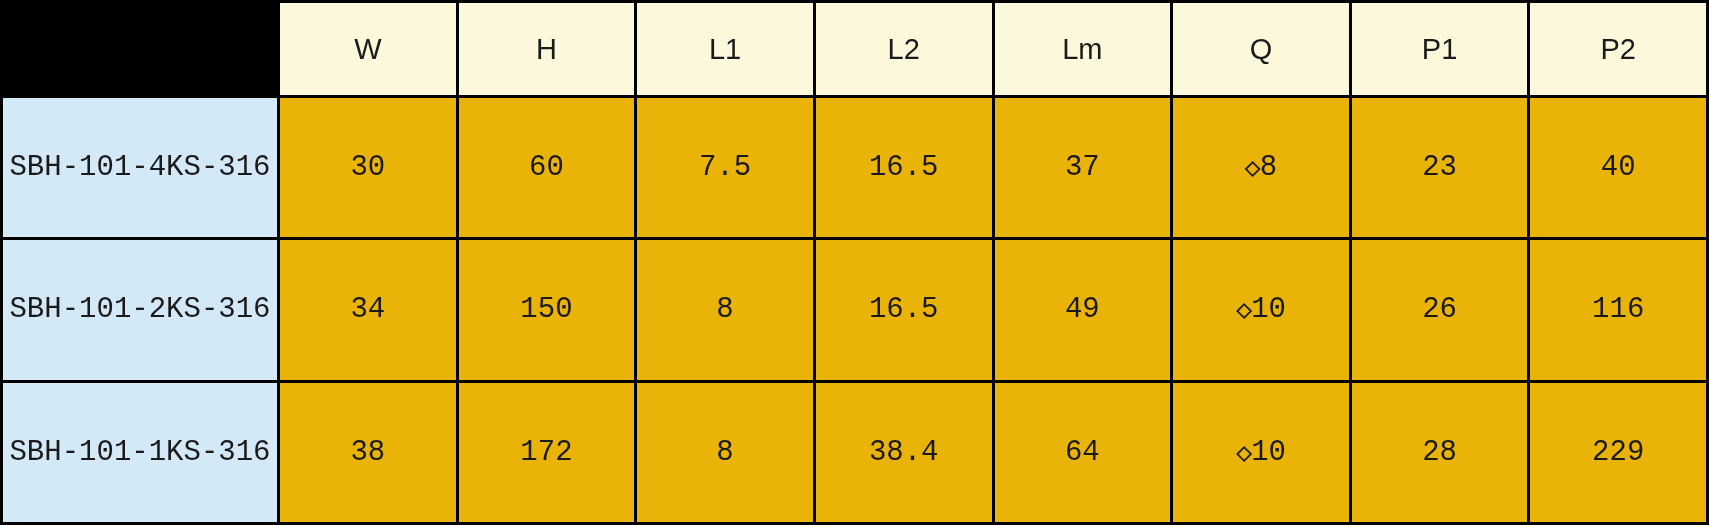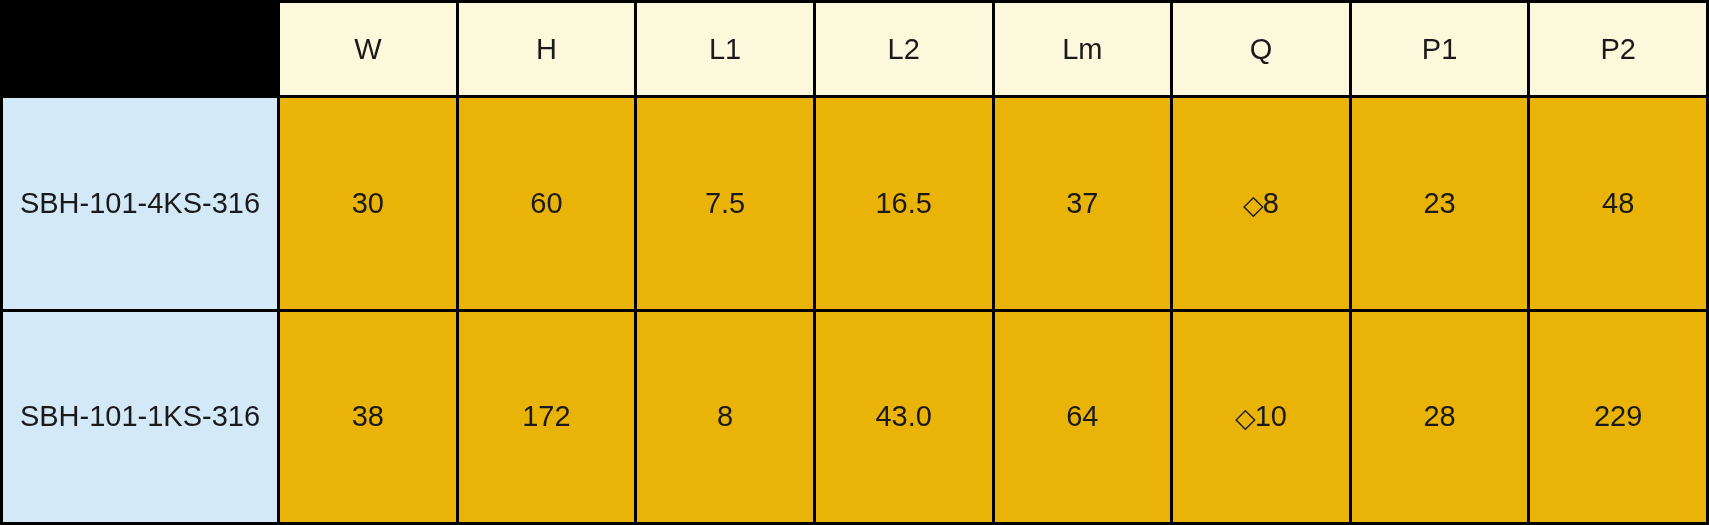--- a/index.html
+++ b/index.html
@@ -49,20 +49,21 @@
   }
   
   td.row-label {
     background: #d4e9f7 !important;
     width: 277px;
     font-size: 29px;
     letter-spacing: 0px;
   }
   tbody tr {
     height: 135px;
+    font-family: Liberation Mono, monospace;
   }
   .data-cell { width: 161px; }
   .q-cell {
     font-size: 29px;
   }
   .diamond-glyph {
     font-size: 27px;
     line-height: 1;
     display: inline-block;
     vertical-align: -1px;
@@ -90,31 +91,42 @@
 
     <tr>
       <td class="row-label">SBH-101-4KS-316</td>
       <td class="data-cell">30</td>
       <td class="data-cell">60</td>
       <td class="data-cell">7.5</td>
       <td class="data-cell">16.5</td>
       <td class="data-cell">37</td>
       <td class="data-cell q-cell"><span class="diamond-glyph">◇</span><span>8</span></td>
       <td class="data-cell">23</td>
-      <td class="data-cell">48</td>
+      <td class="data-cell">40</td>
     </tr>
 
 
+    <tr>
+      <td class="row-label">SBH-101-2KS-316</td>
+      <td class="data-cell">34</td>
+      <td class="data-cell">150</td>
+      <td class="data-cell">8</td>
+      <td class="data-cell">16.5</td>
+      <td class="data-cell">49</td>
+      <td class="data-cell q-cell"><span class="diamond-glyph">◇</span><span>10</span></td>
+      <td class="data-cell">26</td>
+      <td class="data-cell">116</td>
+    </tr>
 
     <tr>
       <td class="row-label">SBH-101-1KS-316</td>
       <td class="data-cell">38</td>
       <td class="data-cell">172</td>
       <td class="data-cell">8</td>
-      <td class="data-cell">43.0</td>
+      <td class="data-cell">38.4</td>
       <td class="data-cell">64</td>
       <td class="data-cell q-cell"><span class="diamond-glyph">◇</span><span>10</span></td>
       <td class="data-cell">28</td>
       <td class="data-cell">229</td>
     </tr>
 
   </tbody>
 </table>
 
 </body></html>

